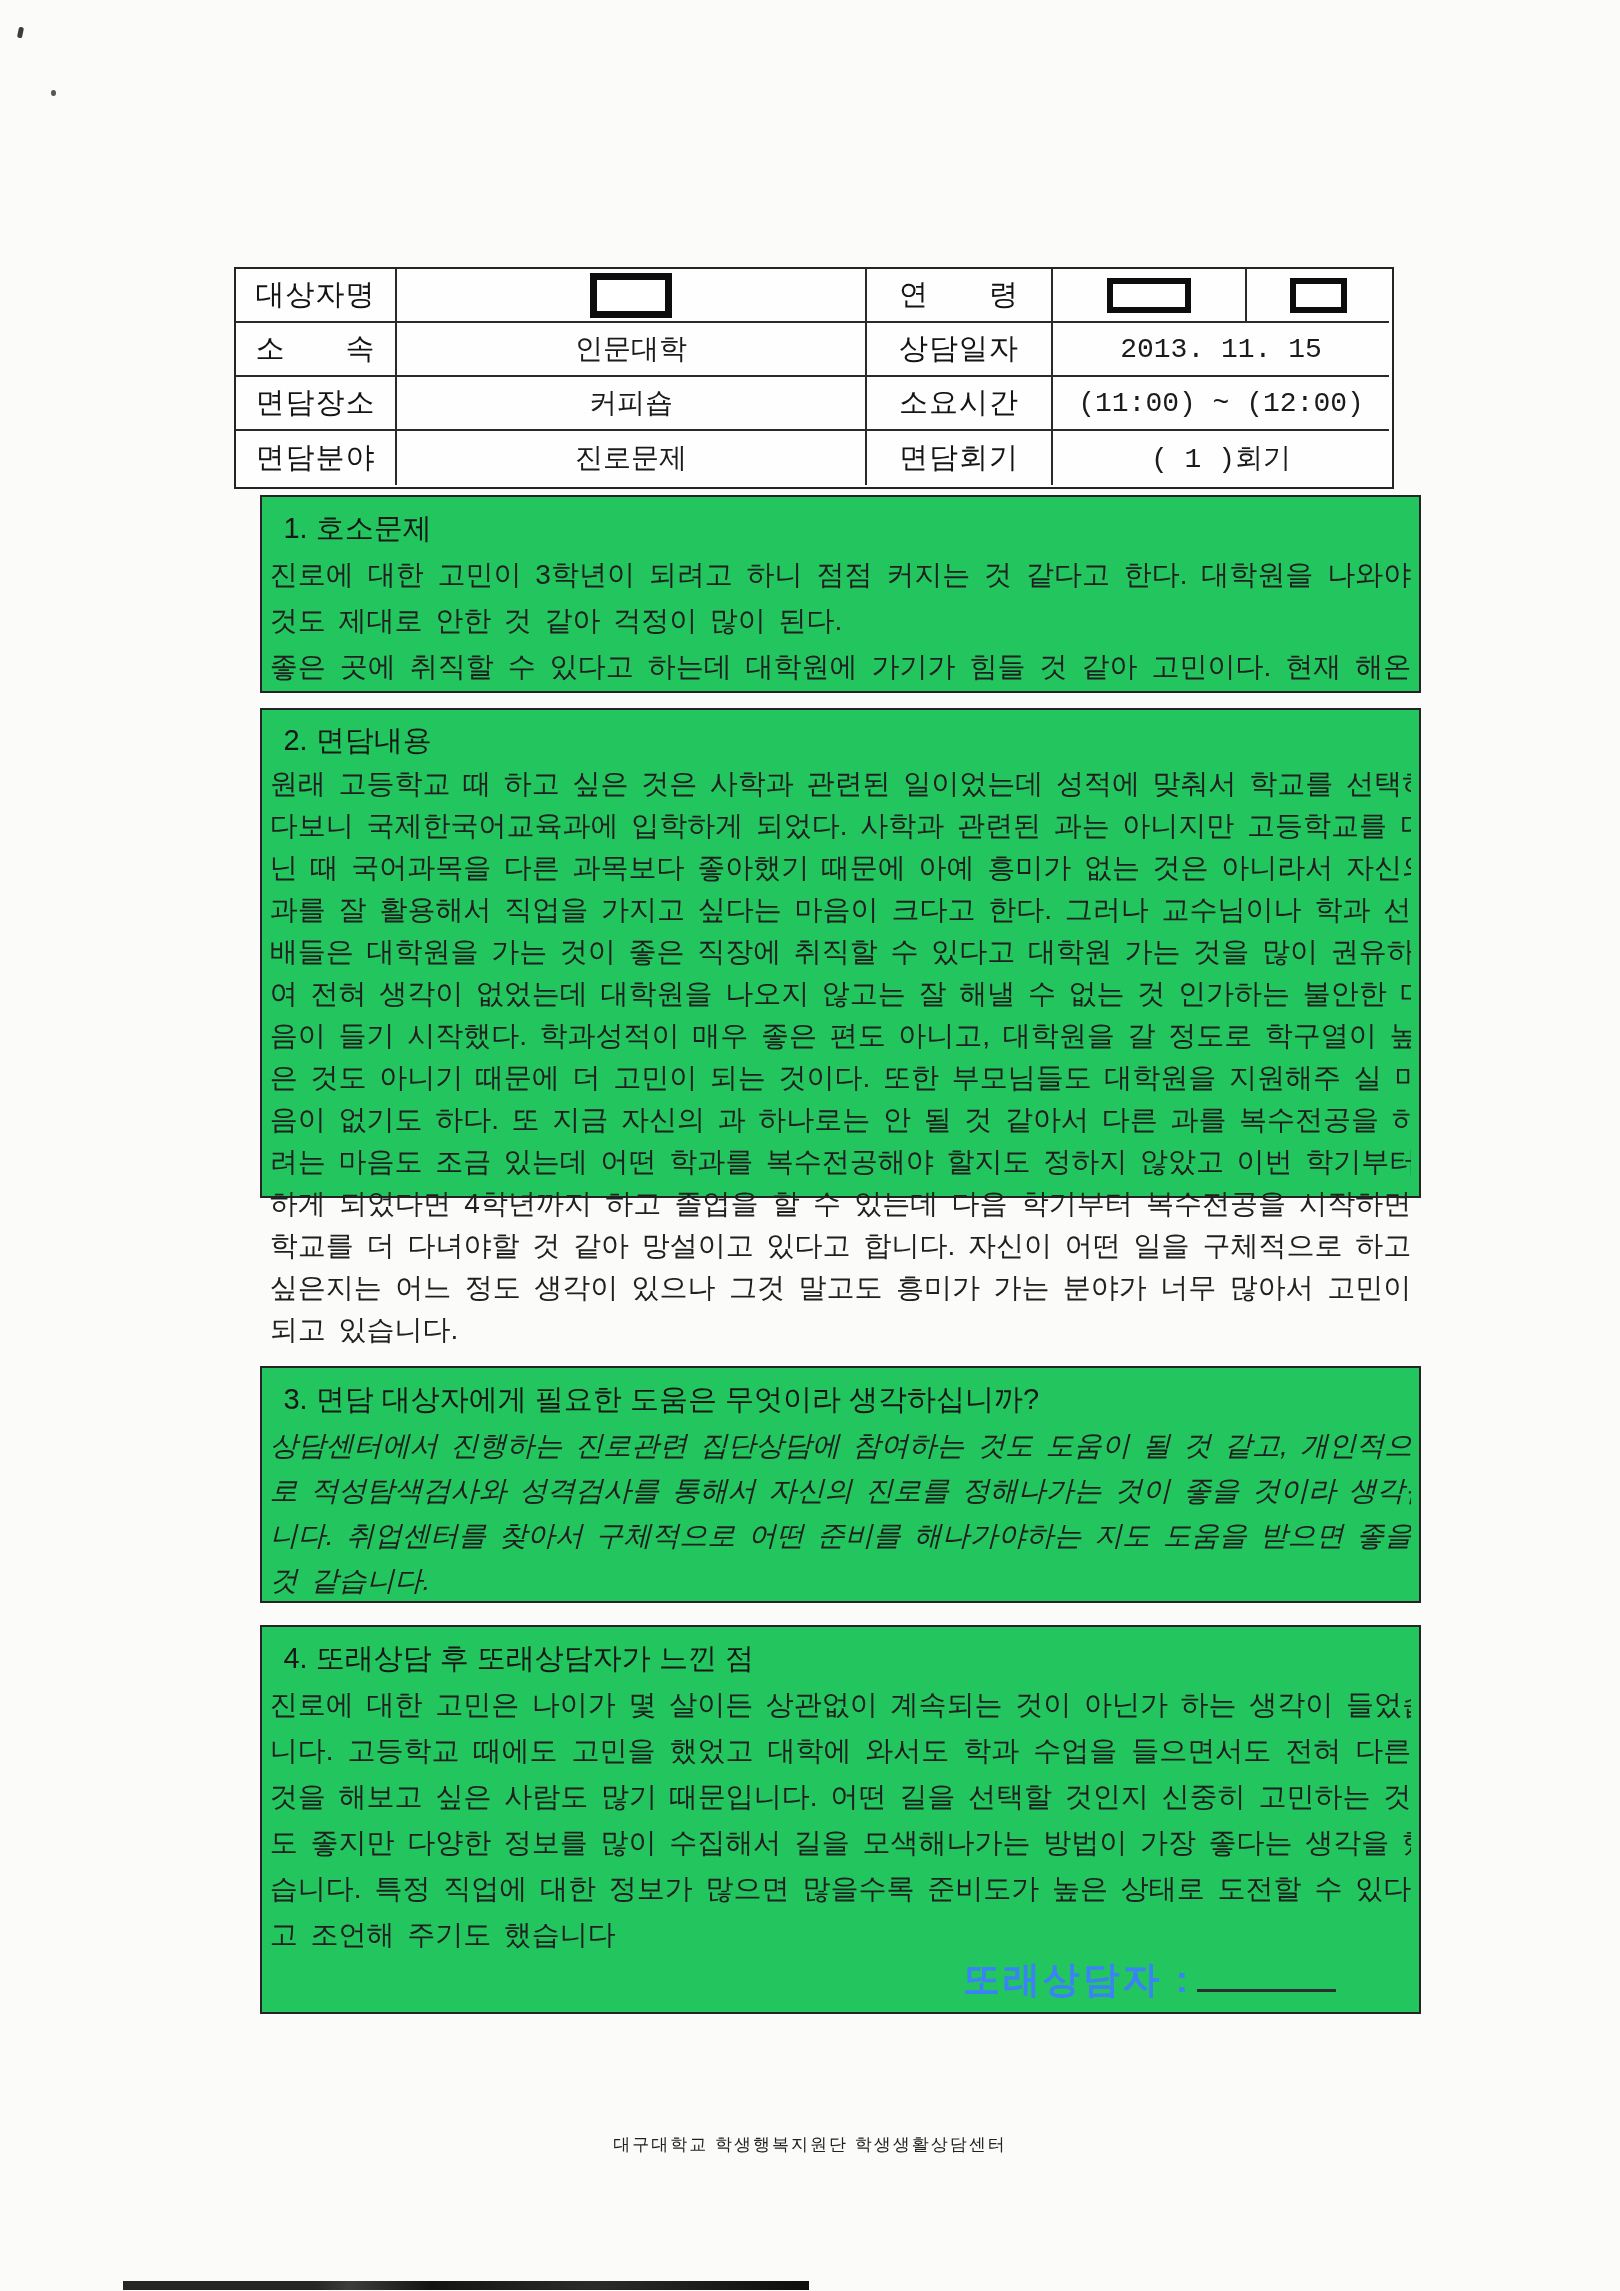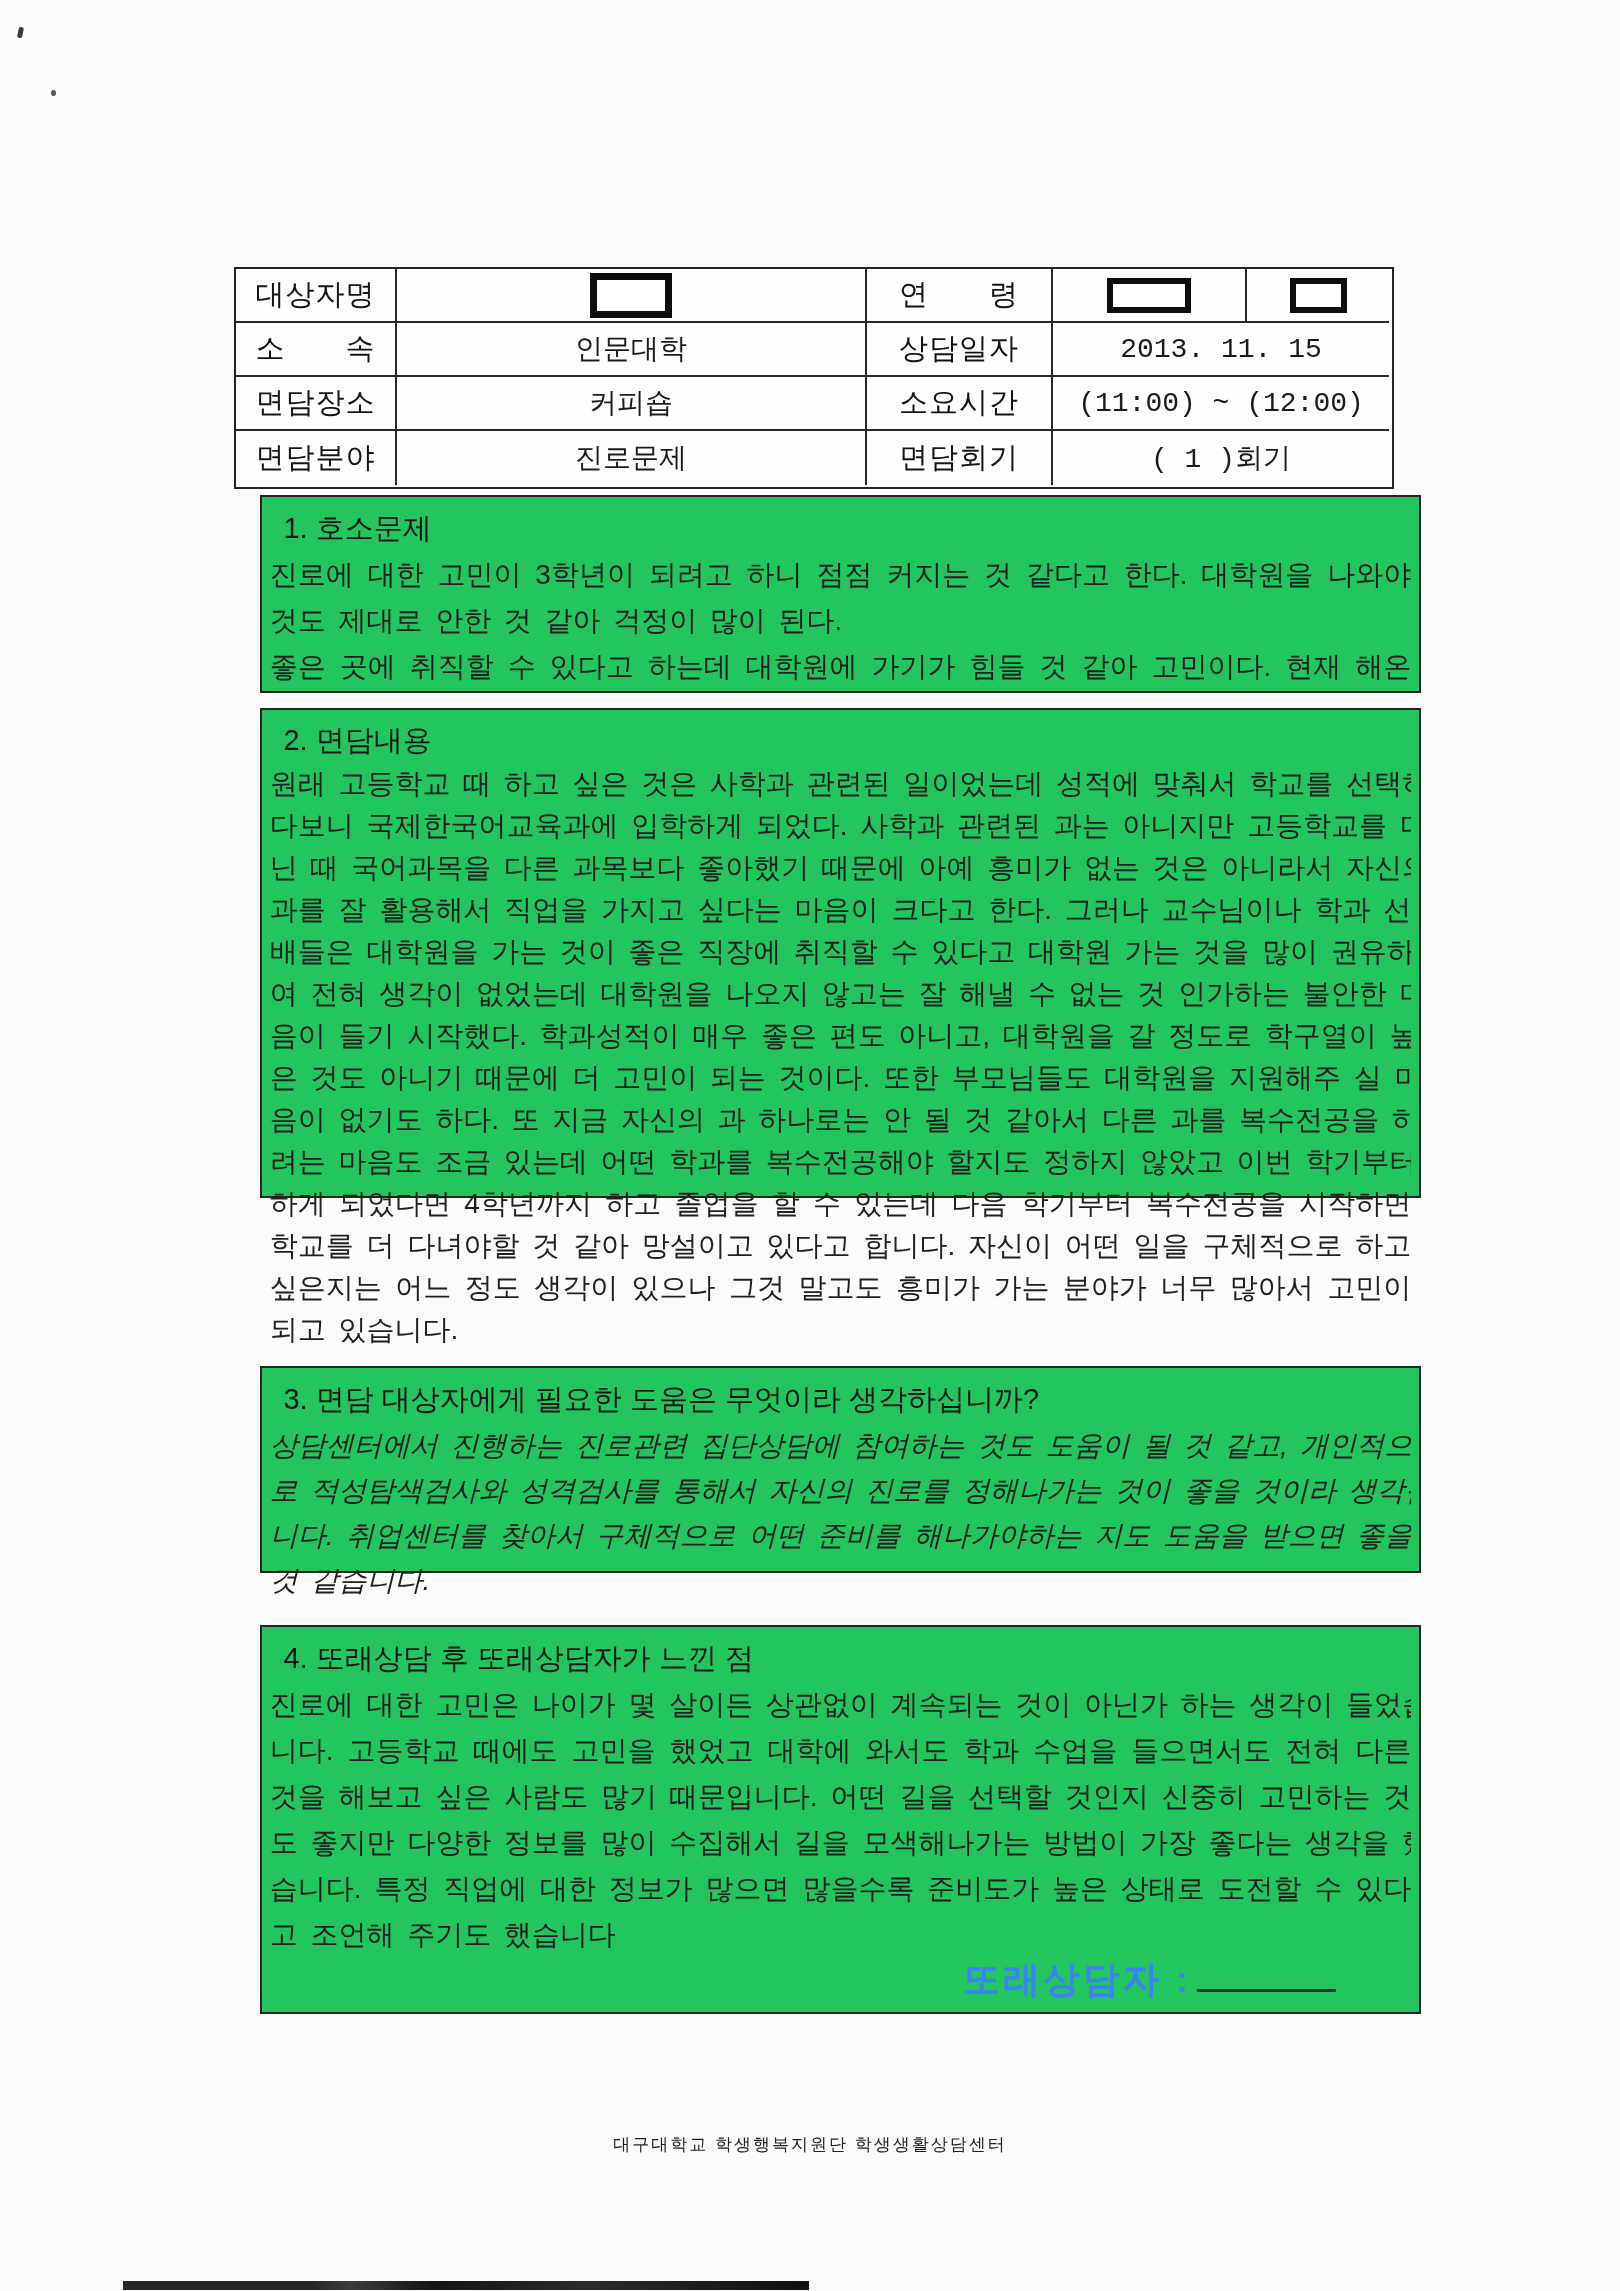--- a/index.html
+++ b/index.html
@@ -41,21 +41,21 @@
     text-align:justify;text-align-last:justify;text-justify:inter-word;
     word-spacing:4.9px;white-space:nowrap;overflow:hidden;
   }
   .line.last{text-align-last:left;}
   .b1{top:495px;height:198px;}
   .b1 .sec-title{line-height:47px;}
   .b1 .line{line-height:46px;}
   .b2{top:708px;height:490px;}
   .b2 .sec-title{line-height:45px;}
   .b2 .line{line-height:42px;}
-  .b3{top:1366px;height:207px;}
+  .b3{top:1366px;height:237px;}
   .b3 .sec-title{line-height:47px;}
   .b3 .line{line-height:45px;font-style:italic;}
   .b4{top:1625px;height:389px;}
   .b4 .sec-title{line-height:47px;}
   .b4 .line{line-height:46px;}
   
   .sig{
     position:absolute;left:963px;top:1955px;
     font-size:37px;font-weight:bold;letter-spacing:2.9px;color:#3b82f6;
   }

